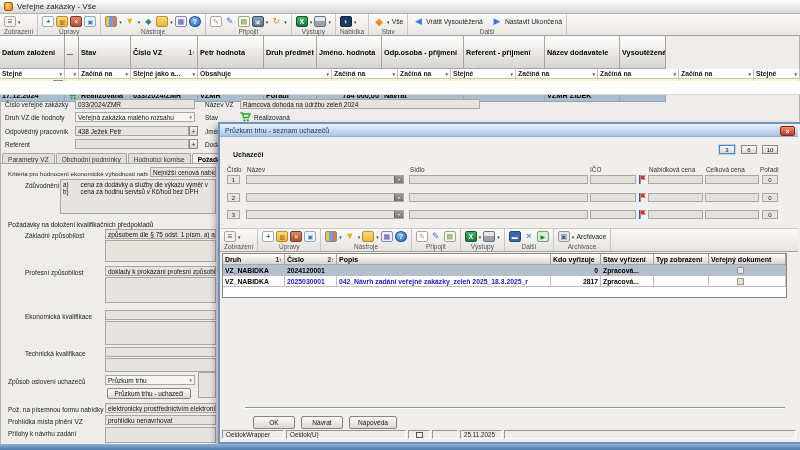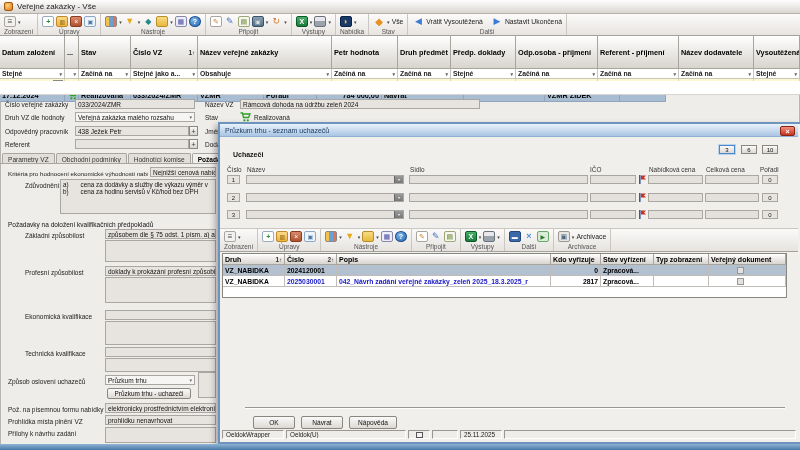--- a/index.html
+++ b/index.html
@@ -197,31 +197,28 @@
     <div class="gh c2">
         <span>Stav</span>
       </div>
     <div class="gh c3">
         <span>Číslo VZ</span>
         <span class="sort">
           <span>1</span>
           <span class="sarr"></span>
         </span>
       </div>
-    <div class="gh c4">
-        <span>Název veřejné zakázky</span>
-      </div>
     <div class="gh c5">
         <span>Petr hodnota</span>
       </div>
     <div class="gh c6">
         <span>Druh předmět</span>
       </div>
     <div class="gh c7">
-        <span>Předp. doklady</span>
+        <span>Jméno. hodnota</span>
       </div>
     <div class="gh c8">
         <span>Odp.osoba - příjmení</span>
       </div>
     <div class="gh c9">
         <span>Referent - příjmení</span>
       </div>
     <div class="gh c10">
         <span>Název dodavatele</span>
       </div>

